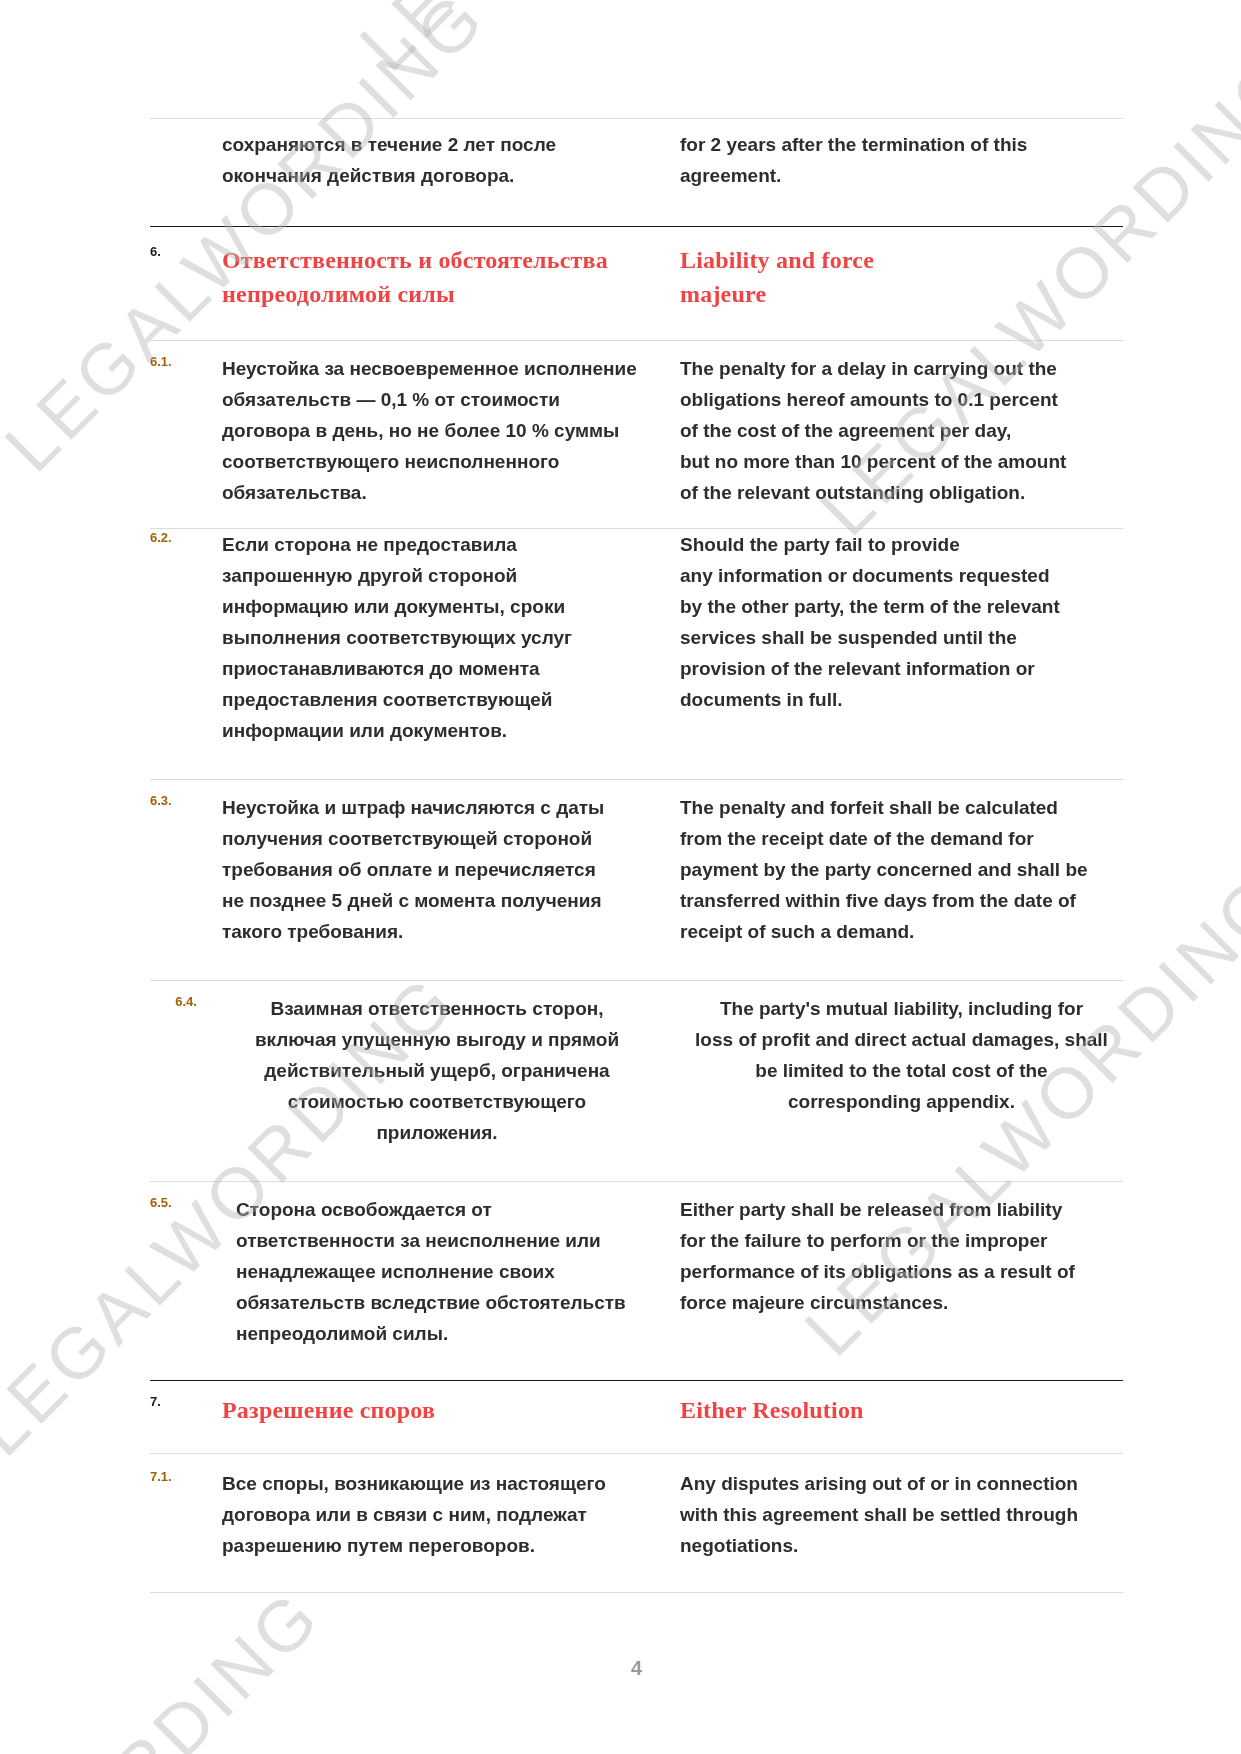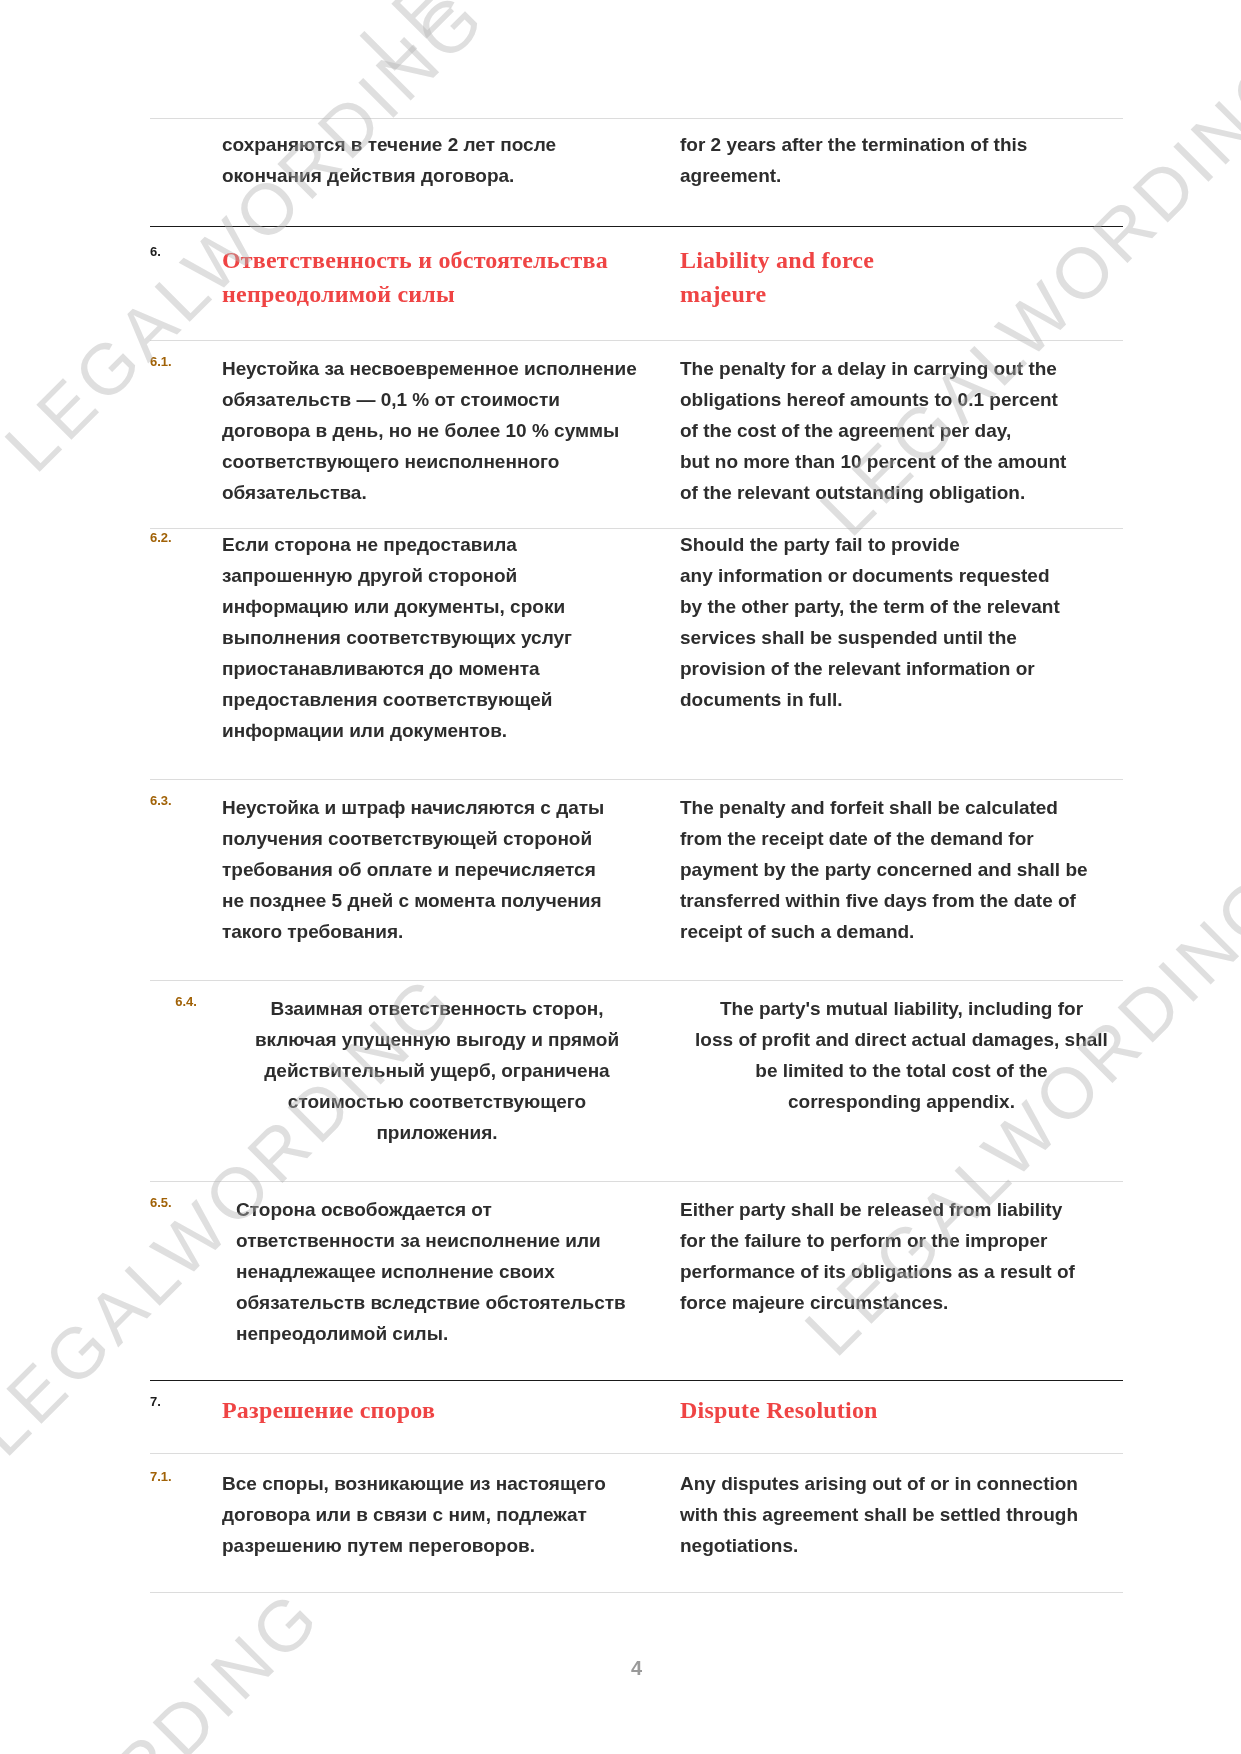--- a/index.html
+++ b/index.html
@@ -176,21 +176,21 @@
 непреодолимой силы.</div>
         <div class="cell en-cell">Either party shall be released from liability
 for the failure to perform or the improper
 performance of its obligations as a result of
 force majeure circumstances.</div>
       </div>
 
       <div class="row heading dark r7">
         <span class="num">7.</span>
         <div class="cell">Разрешение споров</div>
-        <div class="cell en-cell">Dispute Resolution</div>
+        <div class="cell en-cell">Either Resolution</div>
       </div>
 
       <div class="row r8">
         <span class="num">7.1.</span>
         <div class="cell">Все споры, возникающие из настоящего
 договора или в связи с ним, подлежат
 разрешению путем переговоров.</div>
         <div class="cell en-cell">Any disputes arising out of or in connection
 with this agreement shall be settled through
 negotiations.</div>

